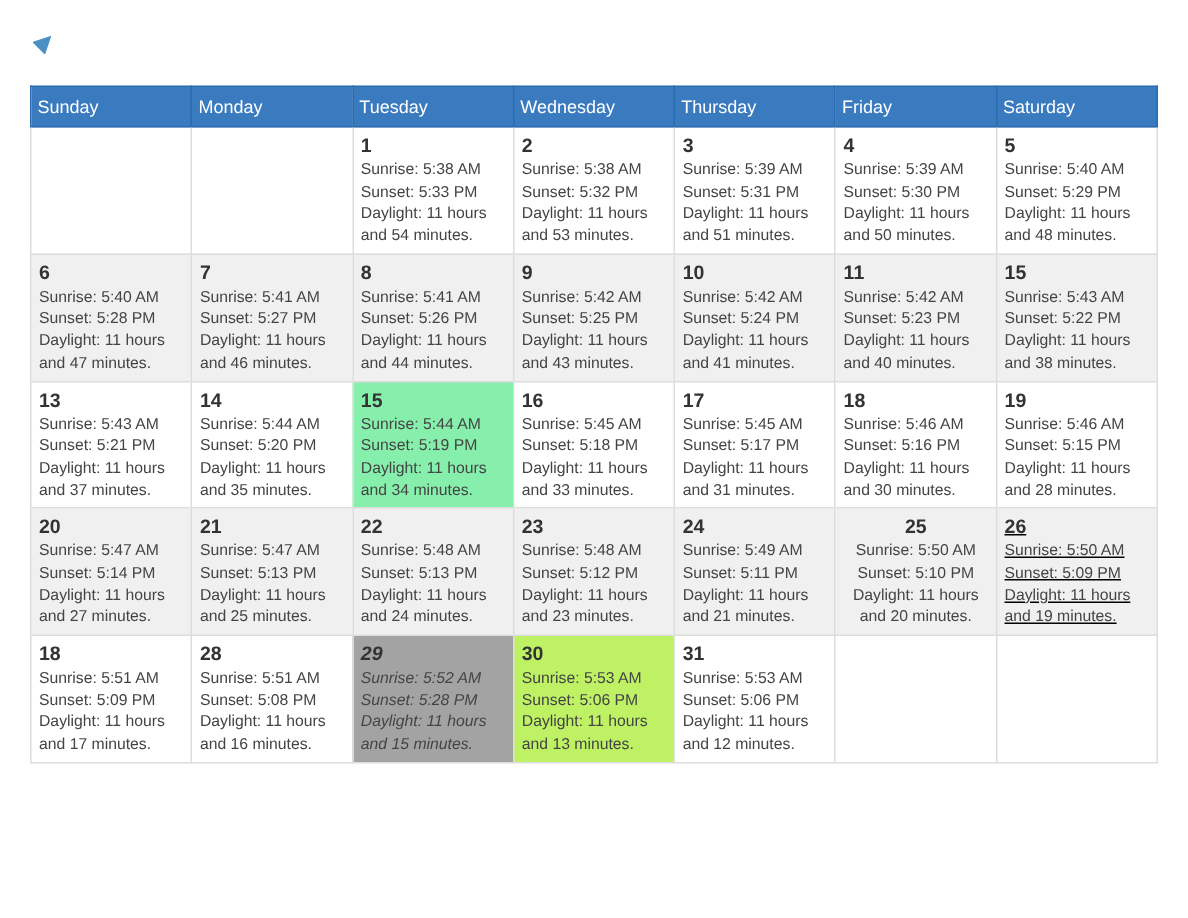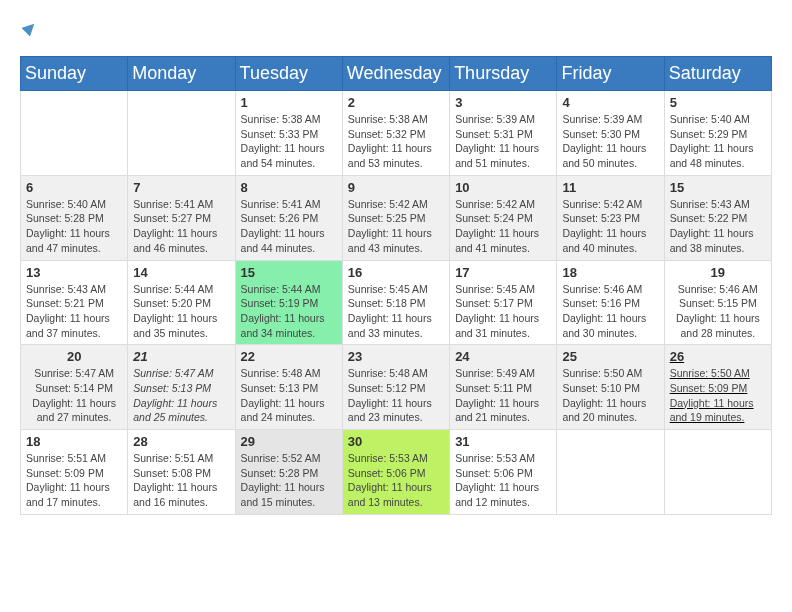--- a/index.html
+++ b/index.html
@@ -22,21 +22,21 @@
     .calendar {
       width: 100%;
       border-collapse: collapse;
       font-size: 11px;
     }
     .calendar th {
       background-color: #3a7bbf;
       color: #fff;
       padding: 6px 4px;
       text-align: left;
-      font-size: 18px;
+      font-size: 12px;
       font-weight: normal;
       border: 1px solid #2a6aae;
     }
     .calendar td {
       border: 1px solid #ddd;
       vertical-align: top;
       padding: 4px 5px;
       min-height: 80px;
       width: calc(100% / 7);
       background: #fff;
@@ -217,35 +217,35 @@
           <div class="day-info" style="white-space: pre-line;">Sunrise: 5:45 AM
 Sunset: 5:17 PM
 Daylight: 11 hours and 31 minutes.</div>
         </td>
         <td style="background-color: rgb(255, 255, 255);">
           <div class="day-number">18</div>
           <div class="day-info" style="white-space: pre-line;">Sunrise: 5:46 AM
 Sunset: 5:16 PM
 Daylight: 11 hours and 30 minutes.</div>
         </td>
-        <td style="background-color: rgb(255, 255, 255); text-align: center;">
+        <td style="background-color: rgb(255, 255, 255);">
           <div class="day-number">19</div>
           <div class="day-info" style="white-space: pre-line;">Sunrise: 5:46 AM
 Sunset: 5:15 PM
 Daylight: 11 hours and 28 minutes.</div>
         </td>
       </tr>
       <tr>
-        <td style="background-color: rgb(240, 240, 240); text-align: center;">
+        <td style="background-color: rgb(240, 240, 240);">
           <div class="day-number">20</div>
           <div class="day-info" style="white-space: pre-line;">Sunrise: 5:47 AM
 Sunset: 5:14 PM
 Daylight: 11 hours and 27 minutes.</div>
         </td>
-        <td style="background-color: rgb(240, 240, 240); font-style: italic;">
+        <td style="background-color: rgb(240, 240, 240);">
           <div class="day-number">21</div>
           <div class="day-info" style="white-space: pre-line;">Sunrise: 5:47 AM
 Sunset: 5:13 PM
 Daylight: 11 hours and 25 minutes.</div>
         </td>
         <td style="background-color: rgb(240, 240, 240);">
           <div class="day-number">22</div>
           <div class="day-info" style="white-space: pre-line;">Sunrise: 5:48 AM
 Sunset: 5:13 PM
 Daylight: 11 hours and 24 minutes.</div>
@@ -255,21 +255,21 @@
           <div class="day-info" style="white-space: pre-line;">Sunrise: 5:48 AM
 Sunset: 5:12 PM
 Daylight: 11 hours and 23 minutes.</div>
         </td>
         <td style="background-color: rgb(240, 240, 240); margin-left: 44px;">
           <div class="day-number">24</div>
           <div class="day-info" style="white-space: pre-line;">Sunrise: 5:49 AM
 Sunset: 5:11 PM
 Daylight: 11 hours and 21 minutes.</div>
         </td>
-        <td style="background-color: rgb(240, 240, 240);">
+        <td style="background-color: rgb(240, 240, 240); text-align: center;">
           <div class="day-number">25</div>
           <div class="day-info" style="white-space: pre-line;">Sunrise: 5:50 AM
 Sunset: 5:10 PM
 Daylight: 11 hours and 20 minutes.</div>
         </td>
         <td style="background-color: rgb(240, 240, 240); text-decoration: underline;">
           <div class="day-number">26</div>
           <div class="day-info" style="white-space: pre-line;">Sunrise: 5:50 AM
 Sunset: 5:09 PM
 Daylight: 11 hours and 19 minutes.</div>
@@ -281,21 +281,21 @@
           <div class="day-info" style="white-space: pre-line;">Sunrise: 5:51 AM
 Sunset: 5:09 PM
 Daylight: 11 hours and 17 minutes.</div>
         </td>
         <td style="background-color: rgb(255, 255, 255);">
           <div class="day-number">28</div>
           <div class="day-info" style="white-space: pre-line;">Sunrise: 5:51 AM
 Sunset: 5:08 PM
 Daylight: 11 hours and 16 minutes.</div>
         </td>
-        <td style="background-color: #e5e5e5;">
+        <td style="background-color: #a3a3a3; font-style: italic;">
           <div class="day-number">29</div>
           <div class="day-info" style="white-space: pre-line;">Sunrise: 5:52 AM
 Sunset: 5:28 PM
 Daylight: 11 hours and 15 minutes.</div>
         </td>
         <td style="background-color: #bef264; margin-top: 19px;">
           <div class="day-number">30</div>
           <div class="day-info" style="white-space: pre-line;">Sunrise: 5:53 AM
 Sunset: 5:06 PM
 Daylight: 11 hours and 13 minutes.</div>

